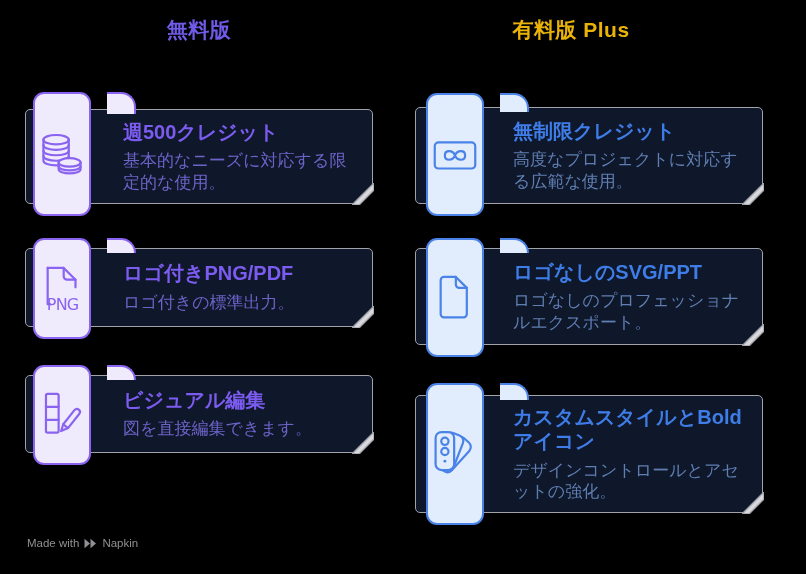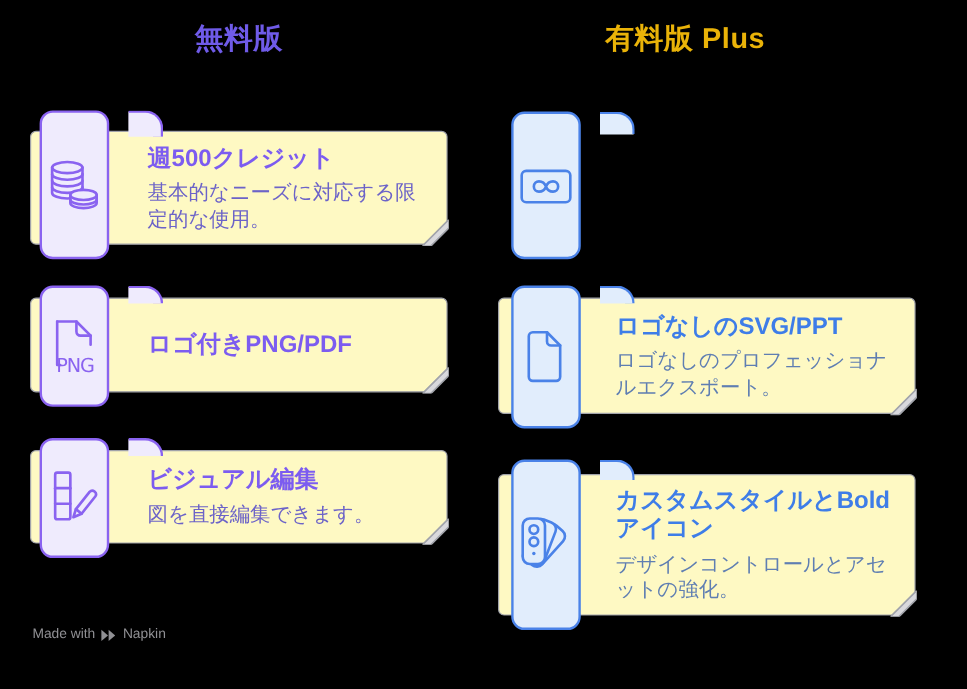--- a/index.html
+++ b/index.html
@@ -1,37 +1,37 @@
 <!DOCTYPE html>
 <html><head>
 <meta charset="utf-8">
 <style>
   html,body{margin:0;padding:0;background:#000;}
   .canvas{
     position:relative;width:806px;height:574px;background:#000000;overflow:hidden;
     font-family:"Liberation Sans","DejaVu Sans",sans-serif;
   }
   .col-title{position:absolute;top:16px;width:348px;text-align:center;
-    font-size:24px;font-weight:700;letter-spacing:.5px;}
+    font-size:21px;font-weight:700;letter-spacing:.5px;}
   .col-title.free{left:25px;color:#6F5BE8;}
   .col-title.plus{left:397px;color:#eab308;}
 
   .feature{position:absolute;width:348px;}
   .purple{--ac:#8A63F0;--fill:#EFEBFD;--tc:#7C5CF0;--dc:#6C63C8;}
   .blue{--ac:#4A82E8;--fill:#E1EDFC;--tc:#3E7DE8;--dc:#5F7EB2;}
 
   .f1l{left:25px;top:92px;height:124px;--ct:17px;}
   .f2l{left:25px;top:238px;height:101px;--ct:10px;}
   .f3l{left:25px;top:365px;height:100px;--ct:10px;}
   .f1r{left:415px;top:93px;height:123px;--ct:14px;}
   .f2r{left:415px;top:238px;height:119px;--ct:10px;}
   .f3r{left:415px;top:383px;height:142px;--ct:12px;}
 
   .card{position:absolute;left:0;right:0;top:var(--ct);bottom:12px;z-index:1;
-    background:#fef9c3;border:1.6px solid #A1A3AA;
+    background:#0f172a;border:1.6px solid #A1A3AA;
     border-radius:5px 5px 0 5px;}
   .txt{position:absolute;top:0;bottom:0;left:0;right:0;
     padding-left:97px;padding-right:12px;box-sizing:border-box;
     display:flex;flex-direction:column;justify-content:center;gap:6px;}
   .f-title{font-size:20px;font-weight:700;color:var(--tc);line-height:1.22;}
   .f-desc{font-size:17px;font-weight:500;color:var(--dc);line-height:1.28;}
   .fold{position:absolute;right:-1.6px;bottom:-1.6px;display:block;}
 
   .curl{position:absolute;top:0;height:calc(var(--ct) + 3px);width:27px;z-index:2;
     background:var(--fill);border:2px solid var(--ac);border-left:none;border-bottom:none;
@@ -39,21 +39,21 @@
   .purple .curl{left:82px;}
   .blue .curl{left:85px;}
 
   .panel{position:absolute;top:0;bottom:0;width:58px;z-index:3;box-sizing:border-box;
     background:var(--fill);border:2px solid var(--ac);border-radius:11px;
     display:flex;align-items:center;justify-content:center;}
   .purple .panel{left:8px;}
   .blue .panel{left:11px;}
   .ic{display:block;}
 
-  .footer{position:absolute;left:27px;top:523px;display:flex;align-items:center;gap:5px;
+  .footer{position:absolute;left:27px;top:537px;display:flex;align-items:center;gap:5px;
     color:#909094;font-size:11.5px;font-weight:500;text-align:center;}
 </style>
 </head>
 <body>
 
 <div class="canvas">
 
   <div class="col-title free">無料版</div>
   <div class="col-title plus">有料版 Plus</div>
 
@@ -81,20 +81,21 @@
         <path d="M28,46.5 a13,5 0 0 0 26,0"></path>
         <ellipse cx="41" cy="42" rx="13" ry="5" fill="#EFEBFD"></ellipse>
       </svg>
     </div>
   </div>
 
   <div class="feature purple f2l">
     <div class="card">
       <div class="txt">
         <div class="f-title">ロゴ付きPNG/PDF</div>
+        <div class="f-desc">ロゴ付きの標準出力。</div>
       </div>
       <svg class="fold" width="22" height="22" viewBox="0 0 22 22">
         <path d="M7,22 L22,7 L22,22 Z" fill="#000000"></path>
         <path d="M0,22 L22,0 L22,7 L7,22 Z" fill="#D9D9DD" stroke="#A1A3AA" stroke-width="1.4"></path>
       </svg>
     </div>
     <div class="curl"></div>
     <div class="panel">
       <svg class="ic" width="54" height="54" viewBox="0 0 64 64" fill="none" stroke="#8A63F0" stroke-width="2.6" stroke-linecap="round" stroke-linejoin="round">
         <path d="M15,7 h19 l14,14 v9"></path>
@@ -122,20 +123,30 @@
         <rect x="13" y="7" width="15" height="46" rx="2"></rect>
         <path d="M13,22.3 h15"></path>
         <path d="M13,37.7 h15"></path>
         <path d="M31,51 l2.5,-8 13.5,-17 a3.6,3.6 0 0 1 5.6,4.5 l-13.5,17 -8.1,3.5 z"></path>
         <path d="M33.5,43 l5.6,4.5"></path>
       </svg>
     </div>
   </div>
 
   <div class="feature blue f1r">
+    <div class="card">
+      <div class="txt">
+        <div class="f-title">無制限クレジット</div>
+        <div class="f-desc">高度なプロジェクトに対応する広範な使用。</div>
+      </div>
+      <svg class="fold" width="22" height="22" viewBox="0 0 22 22">
+        <path d="M7,22 L22,7 L22,22 Z" fill="#000000"></path>
+        <path d="M0,22 L22,0 L22,7 L7,22 Z" fill="#D9D9DD" stroke="#A1A3AA" stroke-width="1.4"></path>
+      </svg>
+    </div>
     <div class="curl"></div>
     <div class="panel">
       <svg class="ic" width="56" height="56" viewBox="0 0 64 64" fill="none" stroke="#4A82E8" stroke-width="2.6" stroke-linecap="round" stroke-linejoin="round">
         <rect x="8" y="17" width="48" height="31" rx="4.5"></rect>
         <path d="M20,32.5 c0,-6.8 9.5,-6.8 12,0 c2.5,6.8 12,6.8 12,0 c0,-6.8 -9.5,-6.8 -12,0 c-2.5,6.8 -12,6.8 -12,0"></path>
       </svg>
     </div>
   </div>
 
   <div class="feature blue f2r">

